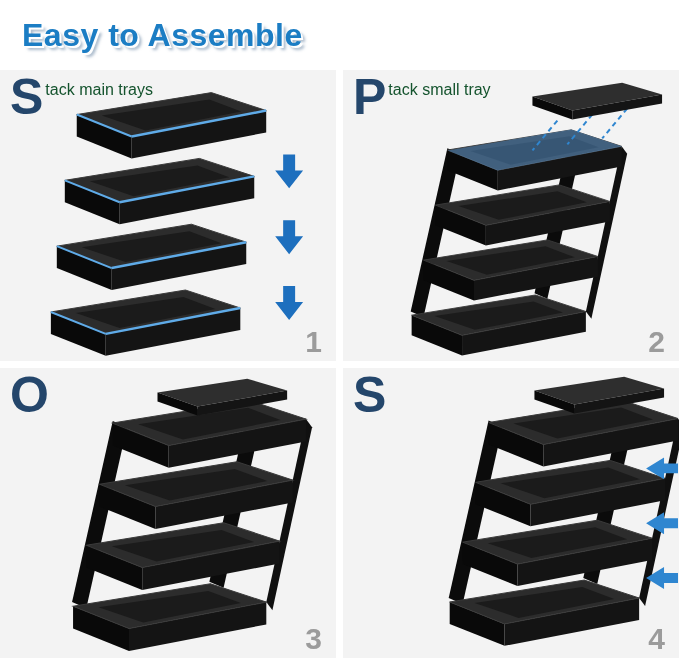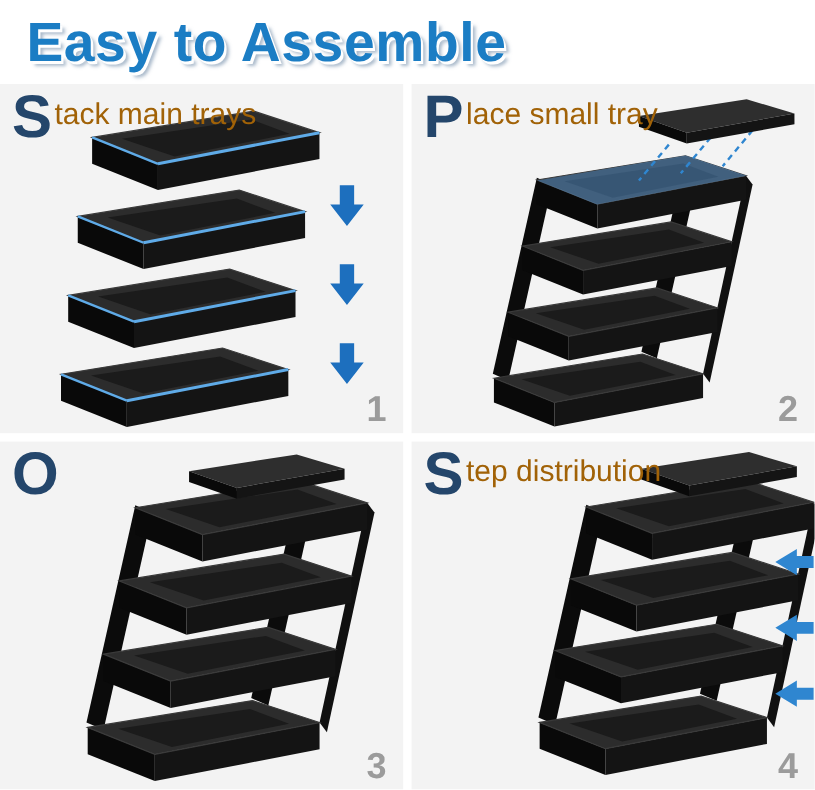--- a/index.html
+++ b/index.html
@@ -1,30 +1,30 @@
 <!DOCTYPE html>
 <html><head>
 <meta charset="utf-8">
 <style>
   * { margin:0; padding:0; box-sizing:border-box; }
   html,body { width:679px; height:658px; background:#ffffff;
     font-family:"Liberation Sans", sans-serif; overflow:hidden; }
 
   .title-band { height:70px; display:flex; align-items:center; padding-left:22px; background:#ffffff; }
-  .title { font-size:46px; font-weight:800; color:#1b7dc4; letter-spacing:0.5px;
+  .title { font-size:32px; font-weight:800; color:#1b7dc4; letter-spacing:0.5px;
     text-shadow: 2px 2px 0 #ffffff, 4px 4px 3px rgba(100,130,160,0.55); }
 
   .grid { display:grid; grid-template-columns:1fr 1fr; grid-template-rows:1fr 1fr;
     gap:7px; height:588px; background:#ffffff; }
 
   .panel { position:relative; background:#f3f3f3; overflow:hidden; }
 
   .caption { position:absolute; top:6px; left:10px; display:flex; align-items:flex-start; z-index:2; }
   .dropcap { font-size:50px; line-height:0.85; font-weight:700; color:#24466b; }
-  .cap-text { font-size:25px; color:#a16207; font-weight:500; padding-top:5px; padding-left:2px; }
+  .cap-text { font-size:16px; color:#14532d; font-weight:500; padding-top:5px; padding-left:2px; }
 
   .num { position:absolute; bottom:2px; right:14px; font-size:30px; font-weight:700;
     color:#9b9b9b; z-index:2; }
 
   .illus { position:absolute; inset:0; width:100%; height:100%; }
 </style>
 </head>
 <body>
 
 <svg width="0" height="0" style="position:absolute" aria-hidden="true">
@@ -83,21 +83,21 @@
       <use href="#tray-blue" transform="translate(42,146)"></use>
       <use href="#down-arrow" transform="translate(290,216)"></use>
       <use href="#tray-blue" transform="translate(36,212)"></use>
     </svg>
     <div class="num">1</div>
   </section>
 
   <section class="panel">
     <div class="caption">
       <span class="dropcap">P</span>
-      <span class="cap-text">lace small tray</span>
+      <span class="cap-text">tack small tray</span>
     </div>
     <svg class="illus" viewBox="0 0 337 290">
       <use href="#unit" transform="translate(55,52) scale(0.92)"></use>
       <polygon points="105,80 229,59 280,76 155,100" fill="rgba(92,160,226,0.45)"></polygon>
       <line x1="215" y1="50" x2="190" y2="80" stroke="#2f86d0" stroke-width="2" stroke-dasharray="5 4"></line>
       <line x1="250" y1="44" x2="225" y2="74" stroke="#2f86d0" stroke-width="2" stroke-dasharray="5 4"></line>
       <line x1="285" y1="38" x2="260" y2="68" stroke="#2f86d0" stroke-width="2" stroke-dasharray="5 4"></line>
       <use href="#small-tray" transform="translate(180,8)"></use>
     </svg>
     <div class="num">2</div>
@@ -110,21 +110,20 @@
     <svg class="illus" viewBox="0 0 337 290">
       <use href="#unit" transform="translate(58,24) scale(1.02)"></use>
       <use href="#small-tray" transform="translate(148,6)"></use>
     </svg>
     <div class="num">3</div>
   </section>
 
   <section class="panel">
     <div class="caption">
       <span class="dropcap">S</span>
-      <span class="cap-text">tep distribution</span>
     </div>
     <svg class="illus" viewBox="0 0 337 290">
       <use href="#unit" transform="translate(92,24)"></use>
       <use href="#small-tray" transform="translate(182,4)"></use>
       <use href="#left-arrow" transform="translate(336,100)"></use>
       <use href="#left-arrow" transform="translate(336,155)"></use>
       <use href="#left-arrow" transform="translate(336,210)"></use>
     </svg>
     <div class="num">4</div>
   </section>

